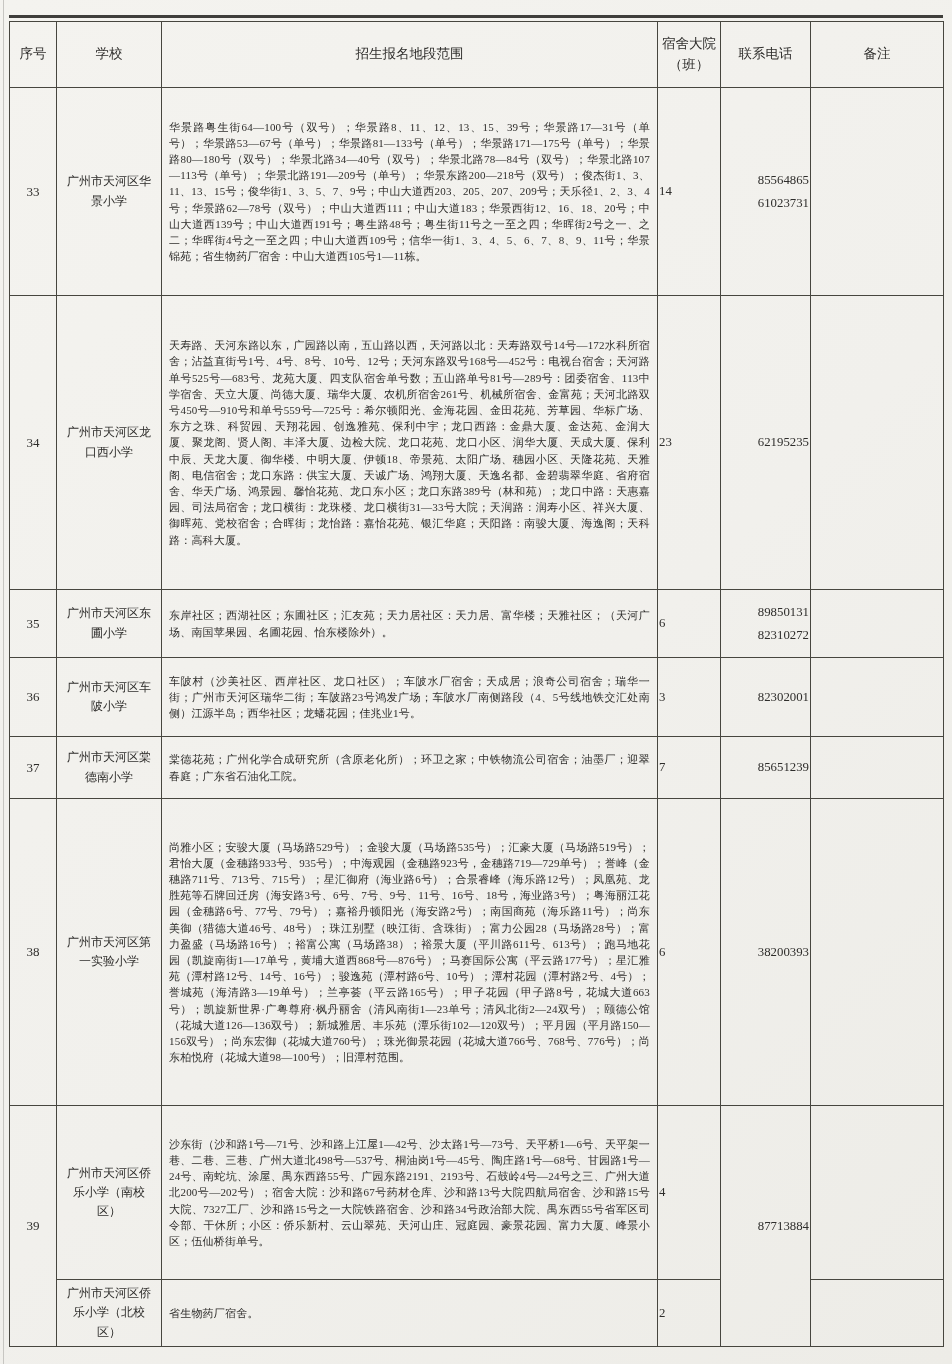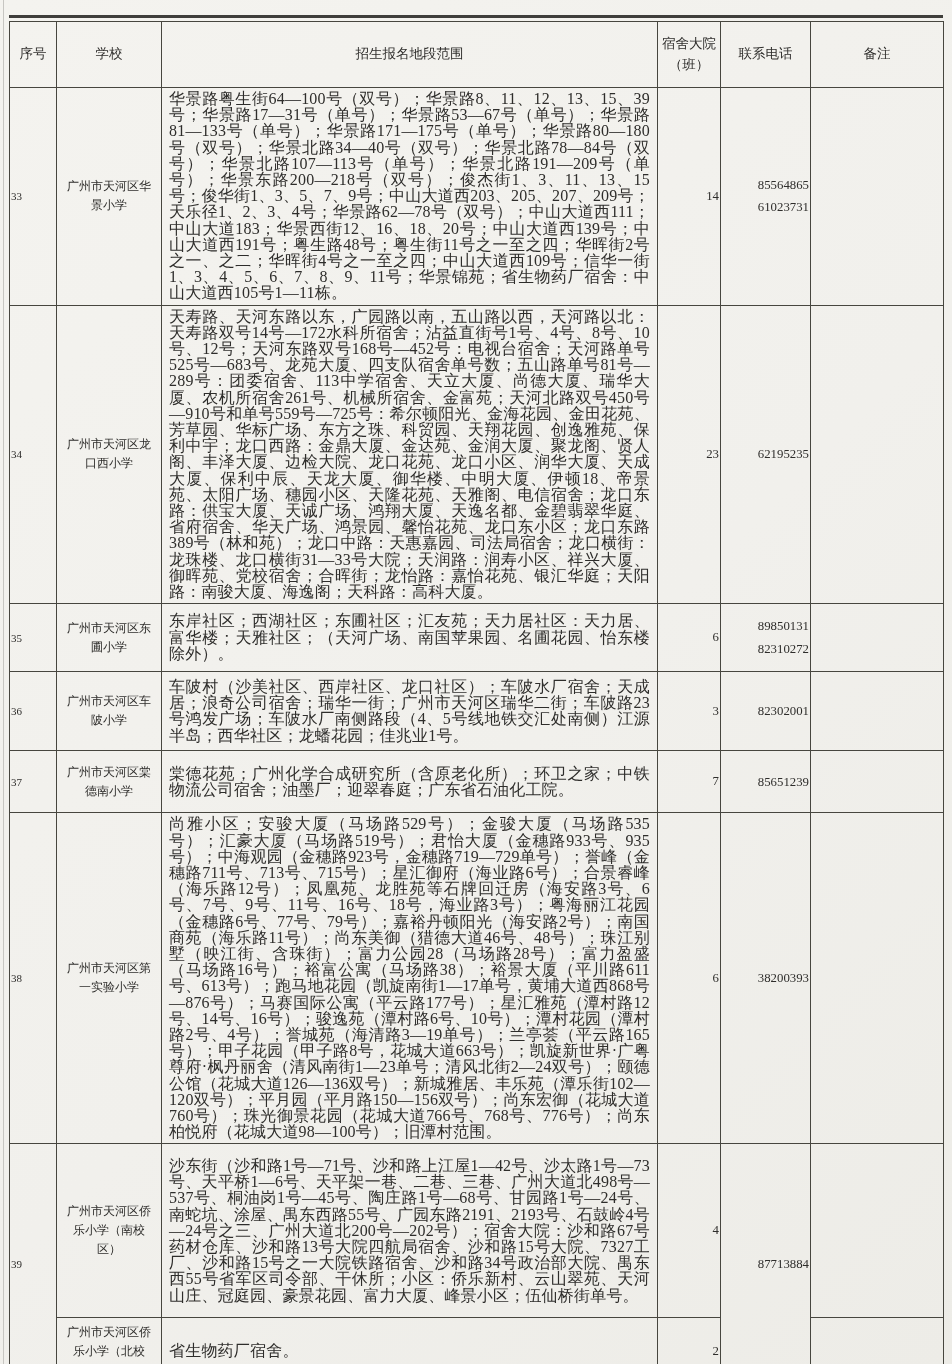--- a/index.html
+++ b/index.html
@@ -12,27 +12,27 @@
   
   body::before{content:"";position:absolute;left:3px;top:0;bottom:0;width:1px;background:#c7c6c2}
   .page{padding:15px 9px 0 9px}
   .top-rule{border-top:3px solid #3f3e3b;margin:0 0 3px 0}
   table.tbl{border-collapse:collapse;table-layout:fixed;width:934px;background:transparent}
   .tbl th,.tbl td{border:1.5px solid #47463f;overflow:hidden;background:transparent}
   .tbl th{
     font-weight:normal;font-size:13.5px;line-height:1.55;
     text-align:center;vertical-align:middle;padding:2px;
   }
-  .c-seq{font-size:11px;text-align:left;vertical-align:middle}
+  .c-seq{font-size:13px;text-align:center;vertical-align:middle}
   .c-school{font-size:12px;text-align:center;vertical-align:middle;padding:2px 5px;line-height:1.6}
   .c-area{
-    font-size:16px;text-align:justify;text-align-last:left;vertical-align:middle;
+    font-size:11px;text-align:justify;text-align-last:left;vertical-align:middle;
     padding:3px 7px;line-height:16.2px;letter-spacing:.2px;
   }
-  .c-plan{font-size:12.8px;text-align:right;vertical-align:middle}
+  .c-plan{font-size:12.8px;text-align:left;vertical-align:middle}
   .c-phone{font-size:12.8px;text-align:right;vertical-align:middle;white-space:pre-line;line-height:1.75}
   .c-remark{vertical-align:middle}
 </style>
 </head>
 <body>
 
 <div class="page">
   <div class="top-rule"></div>
   <table class="tbl">
     <colgroup>

